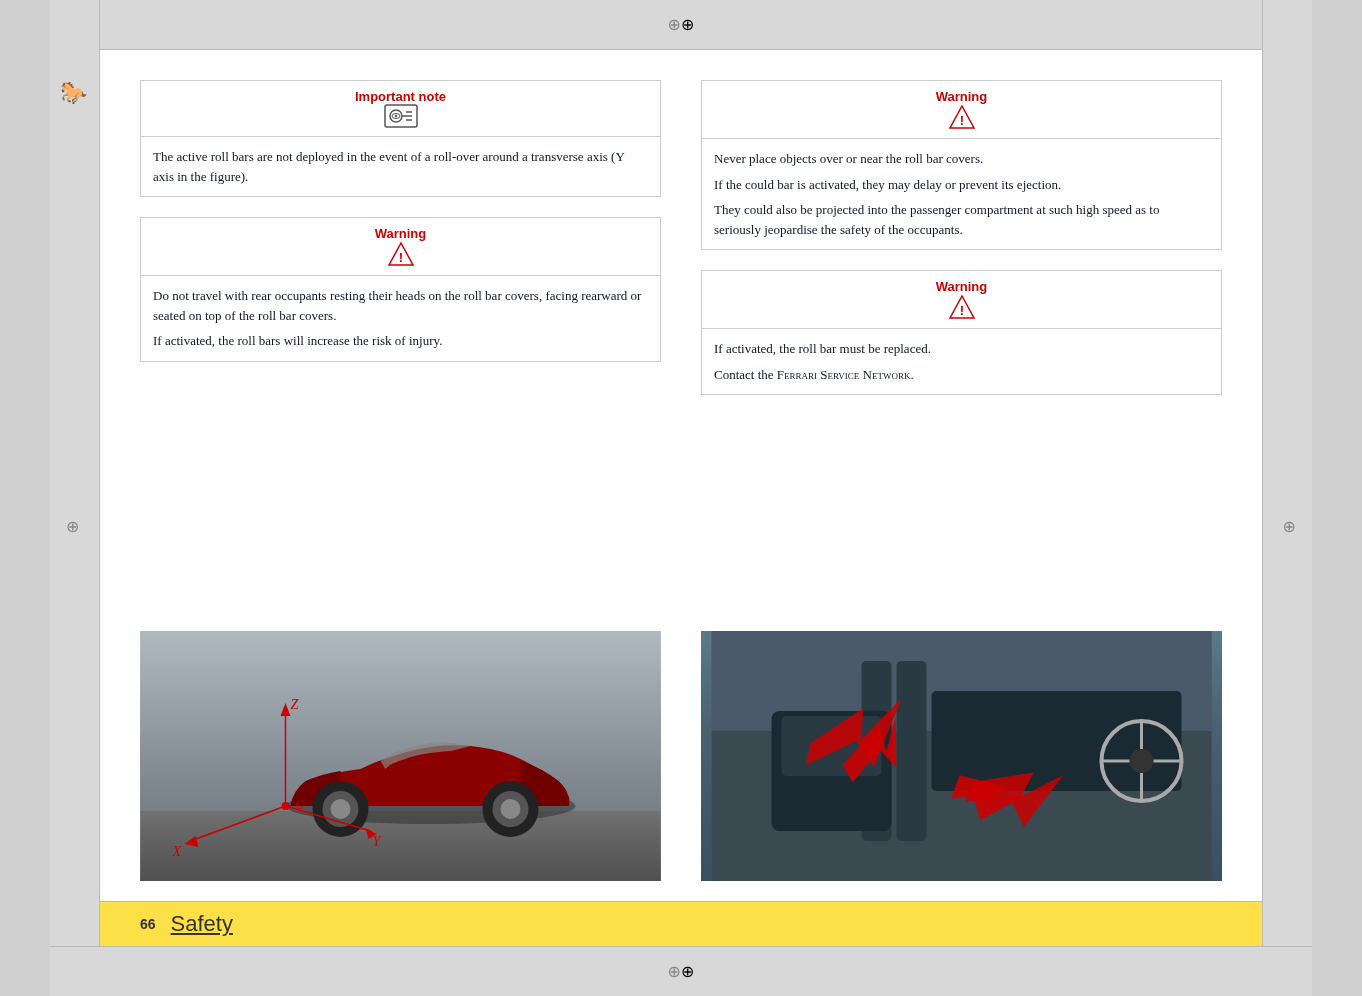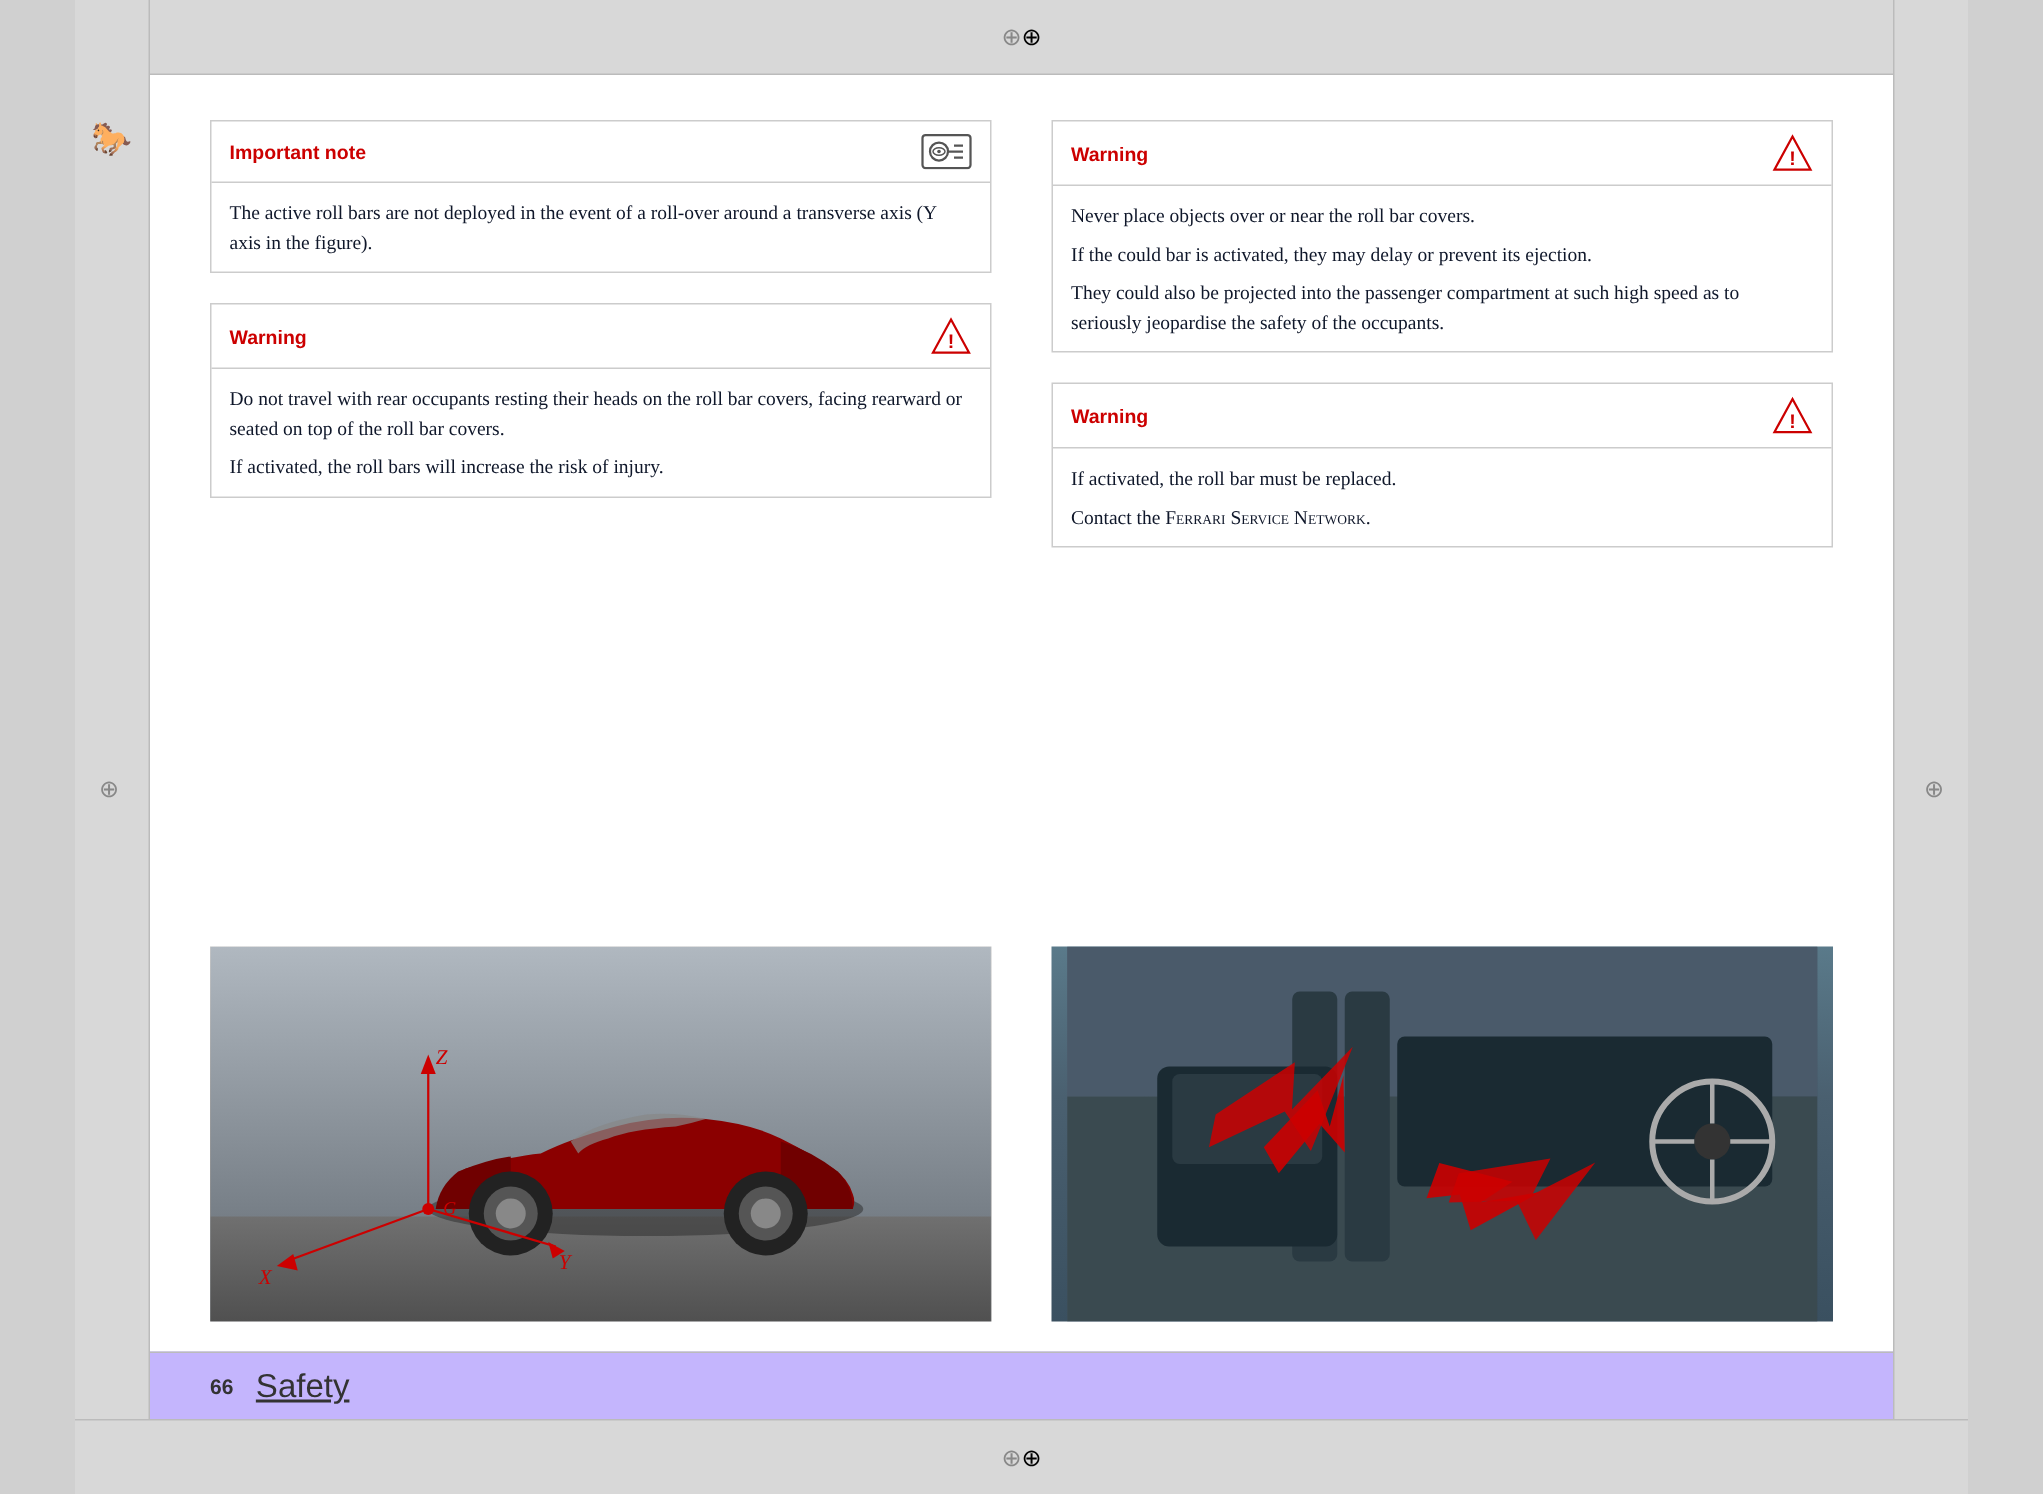--- a/index.html
+++ b/index.html
@@ -158,20 +158,21 @@
       border: 1px solid #ccc;
       padding: 0;
     }
 
     .notice-header {
       display: flex;
       align-items: center;
       justify-content: space-between;
       padding: 8px 12px;
       border-bottom: 1px solid #ccc;
+      flex-direction: column;
     }
 
     .notice-header-label {
       font-size: 13px;
       font-weight: bold;
       color: #cc0000;
       font-family: Arial, sans-serif;
     }
 
     .notice-content {
@@ -217,21 +218,21 @@
     .car-image-right {
       background: linear-gradient(180deg, #5a7a8a 0%, #4a6070 40%, #3a5060 100%);
       display: flex;
       align-items: center;
       justify-content: center;
     }
 
     
     .footer-bar {
       height: 45px;
-      background: #c4b5fd;
+      background: #fde047;
       border-top: 1px solid #bbb;
       display: flex;
       align-items: center;
       padding: 0 40px;
       gap: 15px;
     }
 
     .page-number {
       font-size: 14px;
       font-weight: bold;

